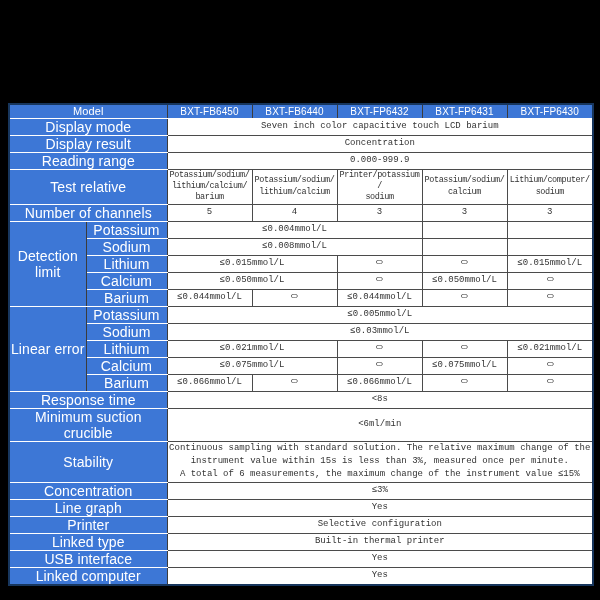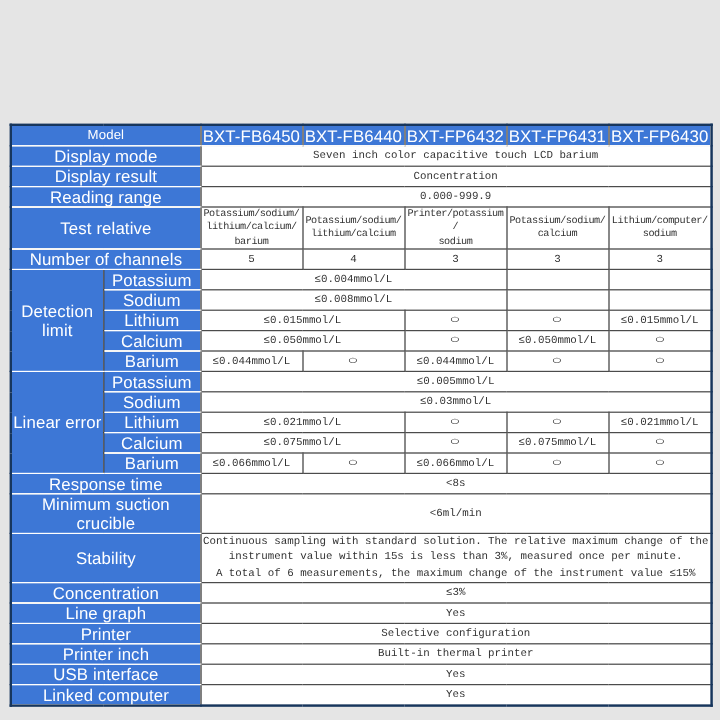--- a/index.html
+++ b/index.html
@@ -1,37 +1,37 @@
 <!DOCTYPE html>
 <html><head>
 <meta charset="utf-8">
 <style>
   html,body { margin:0; padding:0; }
   body {
     width:600px; height:600px; background:#ffffff;
     font-family:"Liberation Sans", sans-serif;
     position:relative; overflow:hidden;
   }
-  .page { position:absolute; left:0; top:0; width:600px; height:600px; background:#e5e5e5; }
+  .page { position:absolute; left:0; top:0; width:600px; height:600px; background:#000000; }
   .table-wrap { position:absolute; left:8px; top:103px; }
   table.spec {
     border-collapse:collapse; table-layout:fixed; width:584px;
     border:2px solid #17365d;
   }
   td { padding:0; text-align:center; vertical-align:middle; overflow:hidden; }
   tr.h14 { height:14px; } tr.h13 { height:13px; }
   tr.h35 { height:35px; } tr.h40 { height:41px; }
   
   .lbl {
     background:#3d77d6; color:#ffffff; font-size:14px;
     border:1.5px solid #ffffff; border-right:1px solid #3c3c3c;
     font-weight:400; letter-spacing:0.1px;
   }
   .hdr-model { font-size:11px; }
-  .mdl { font-size:14px; }
+  .mdl { font-size:10px; }
   
   .val {
     font-family:"Liberation Mono","DejaVu Sans Mono",monospace;
     font-size:9px; color:#333333; background:#ffffff;
     border:1px solid #4b4b4b; line-height:1.2;
   }
   .pre { white-space:pre-line; font-size:8.5px; letter-spacing:-0.4px; line-height:1.3; }
   .circ { display:inline-block; transform:scaleX(1.5); font-size:10px; line-height:1; }
   .stab-line { white-space:nowrap; font-size:9px; line-height:1.45; }
 </style>
@@ -205,21 +205,21 @@
         <td colspan="2" class="lbl">Line graph</td>
         <td colspan="5" class="val">Yes</td>
       </tr>
 
       <tr class="h13">
         <td colspan="2" class="lbl">Printer</td>
         <td colspan="5" class="val">Selective configuration</td>
       </tr>
 
       <tr class="h13">
-        <td colspan="2" class="lbl">Printer inch</td>
+        <td colspan="2" class="lbl">Linked type</td>
         <td colspan="5" class="val">Built-in thermal printer</td>
       </tr>
 
       <tr class="h13">
         <td colspan="2" class="lbl">USB interface</td>
         <td colspan="5" class="val">Yes</td>
       </tr>
 
       <tr class="h13">
         <td colspan="2" class="lbl">Linked computer</td>

